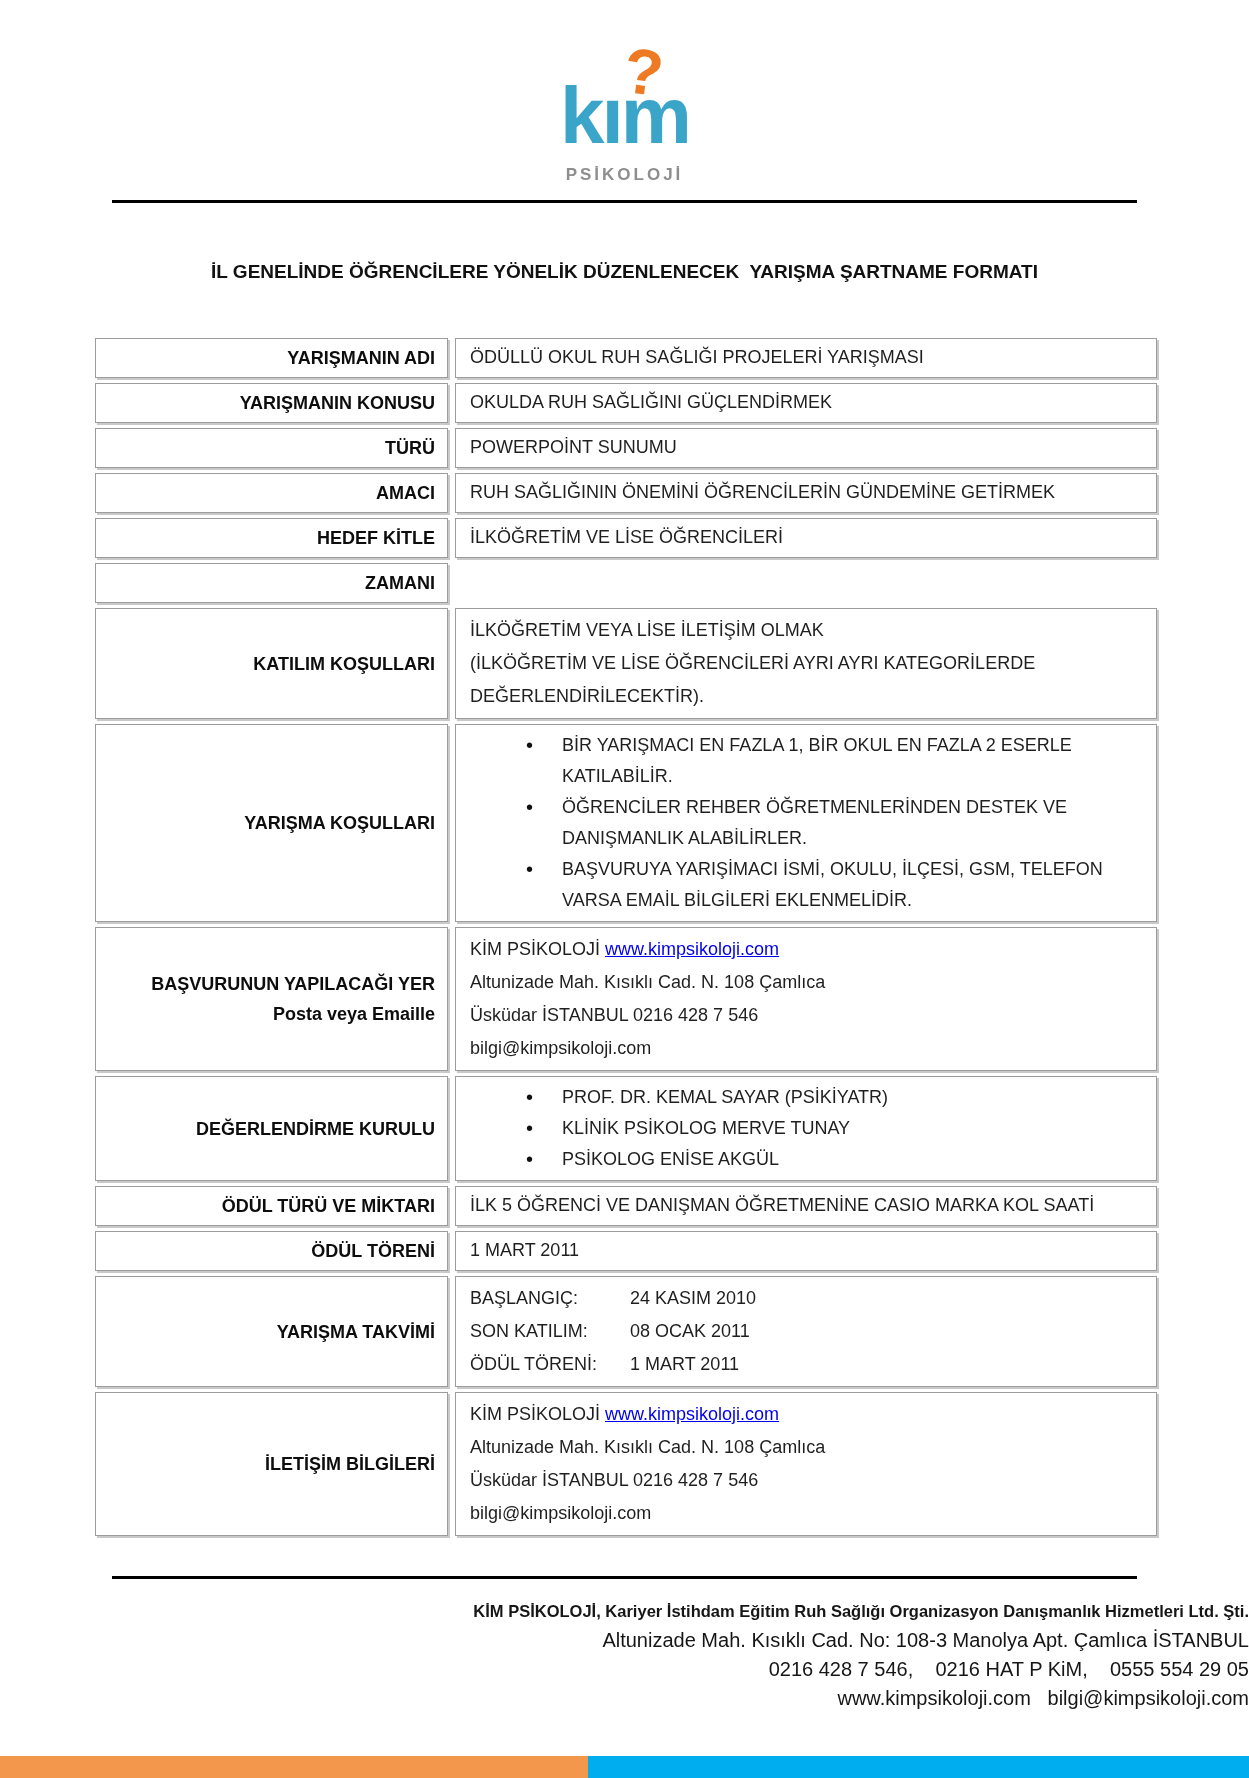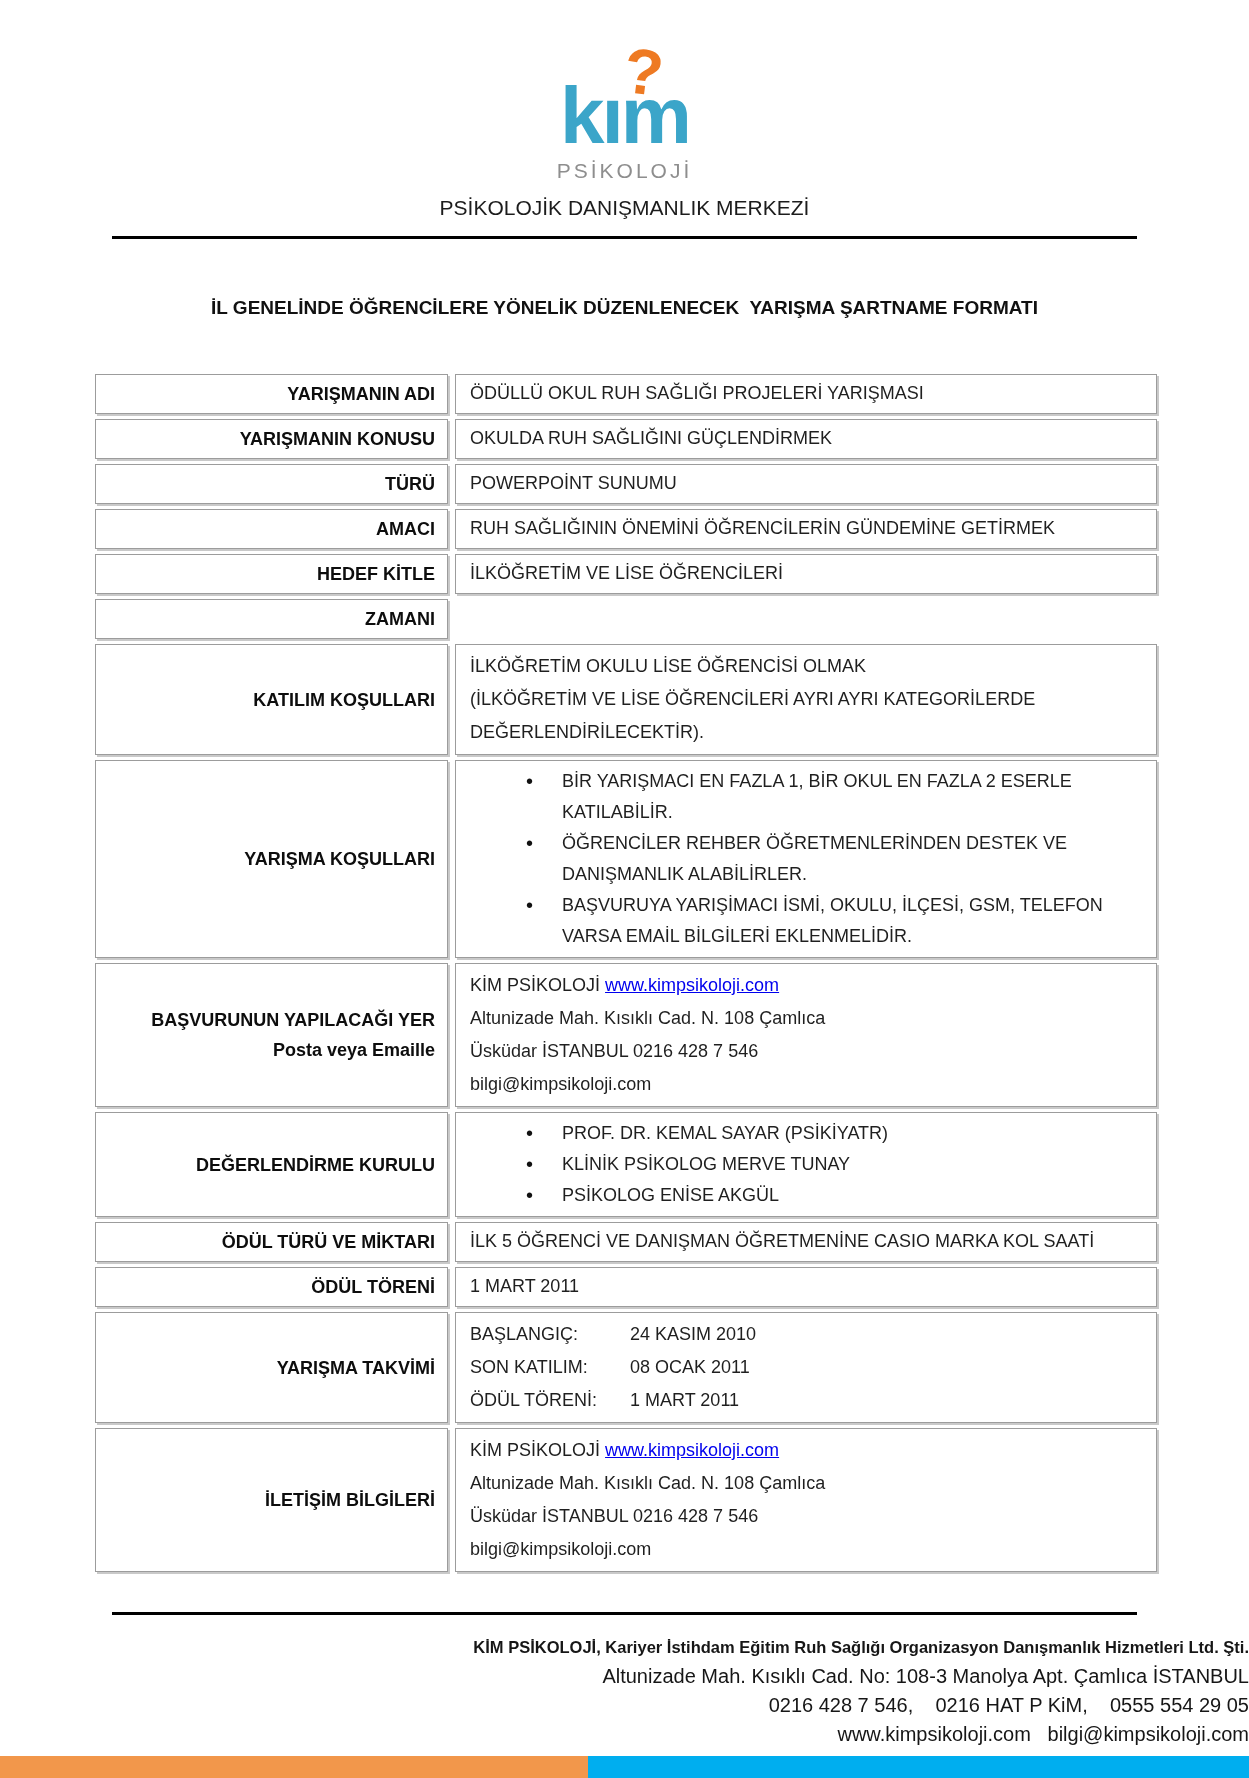--- a/index.html
+++ b/index.html
@@ -25,22 +25,22 @@
   .logo{position:relative;display:inline-block;line-height:1;}
   .logo-word{
     font-weight:bold;font-size:80px;letter-spacing:-3px;
     color:var(--brand-blue);line-height:0.9;display:block;padding-top:34px;
   }
   .logo-qmark{
     position:absolute;top:-6px;left:50%;transform:translateX(0px) rotate(7deg);
     font-size:64px;font-weight:bold;color:var(--brand-orange);
   }
   .logo-sub{
-    font-weight:normal;font-size:21px;letter-spacing:3px;
-    color:var(--logo-gray);margin-top:8px;
+    font-weight:bold;font-size:17px;letter-spacing:3px;
+    color:var(--logo-gray);margin-top:14px;
   }
   .tagline{font-size:21px;margin-top:14px;color:#1c1c1c;}
   .rule{height:3px;background:#000;margin:16px 112px 0 112px;}
   
   .doc-title{
     margin-top:58px;text-align:center;font-weight:bold;font-size:19px;
     white-space:pre-wrap;color:#111;
   }
   
   .spec-table{margin:55px 92px 0 95px;display:flex;flex-direction:column;gap:5px;}
@@ -84,21 +84,20 @@
 </style>
 </head>
 <body>
 
 <div class="header">
   <div class="logo">
     <span class="logo-qmark">?</span>
     <span class="logo-word">kım</span>
     <div class="logo-sub">PSİKOLOJİ</div>
   </div>
-  <div class="tagline">PSİKOLOJİK DANIŞMANLIK MERKEZİ</div>
   <div class="rule"></div>
 </div>
 
 <div class="doc-title">İL GENELİNDE ÖĞRENCİLERE YÖNELİK DÜZENLENECEK  YARIŞMA ŞARTNAME FORMATI</div>
 
 <div class="spec-table">
     <div class="t-row single">
       <div class="cell label-cell">
         <div class="label-line">YARIŞMANIN ADI</div>
       </div>
@@ -141,21 +140,21 @@
     <div class="t-row single">
       <div class="cell label-cell">
         <div class="label-line">ZAMANI</div>
       </div>
     </div>
     <div class="t-row">
       <div class="cell label-cell">
         <div class="label-line">KATILIM KOŞULLARI</div>
       </div>
       <div class="cell value-cell">
-        <div class="vline">İLKÖĞRETİM OKULU LİSE ÖĞRENCİSİ OLMAK</div>
+        <div class="vline">İLKÖĞRETİM VEYA LİSE İLETİŞİM OLMAK</div>
         <div class="vline">(İLKÖĞRETİM VE LİSE ÖĞRENCİLERİ AYRI AYRI KATEGORİLERDE</div>
         <div class="vline">DEĞERLENDİRİLECEKTİR).</div>
       </div>
     </div>
     <div class="t-row">
       <div class="cell label-cell">
         <div class="label-line">YARIŞMA KOŞULLARI</div>
       </div>
       <div class="cell value-cell">
         <ul class="bullet-list">

